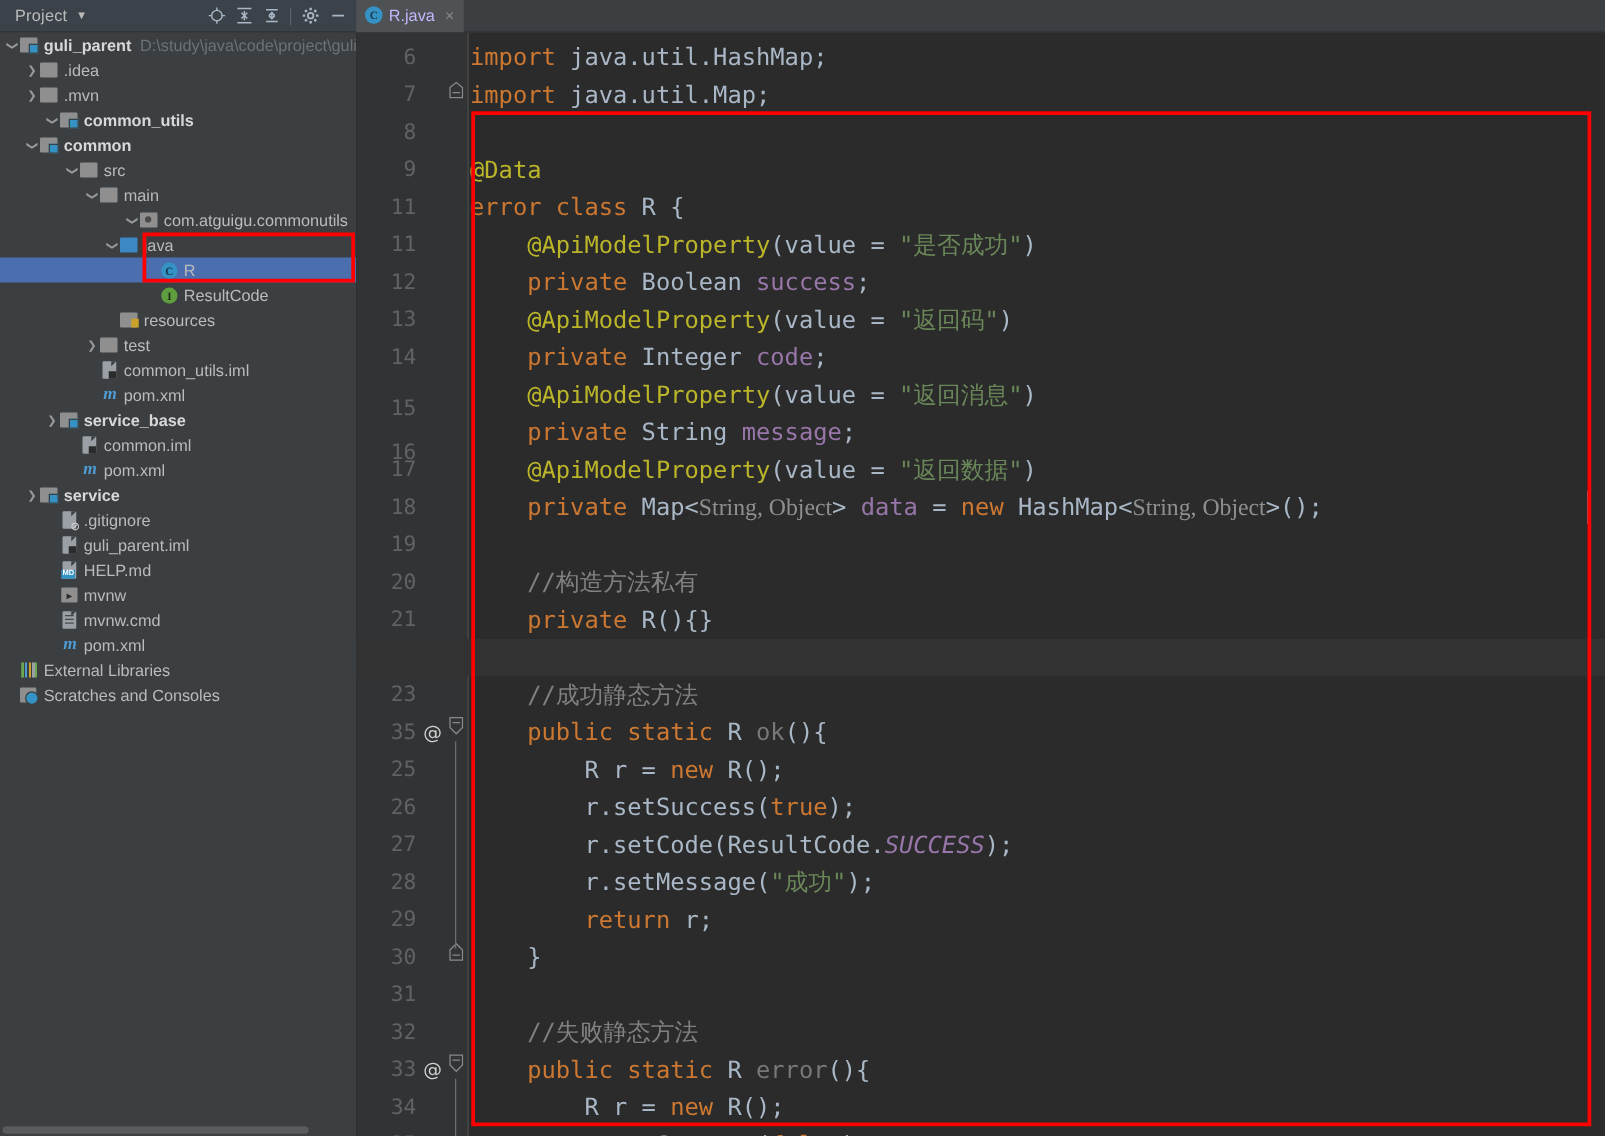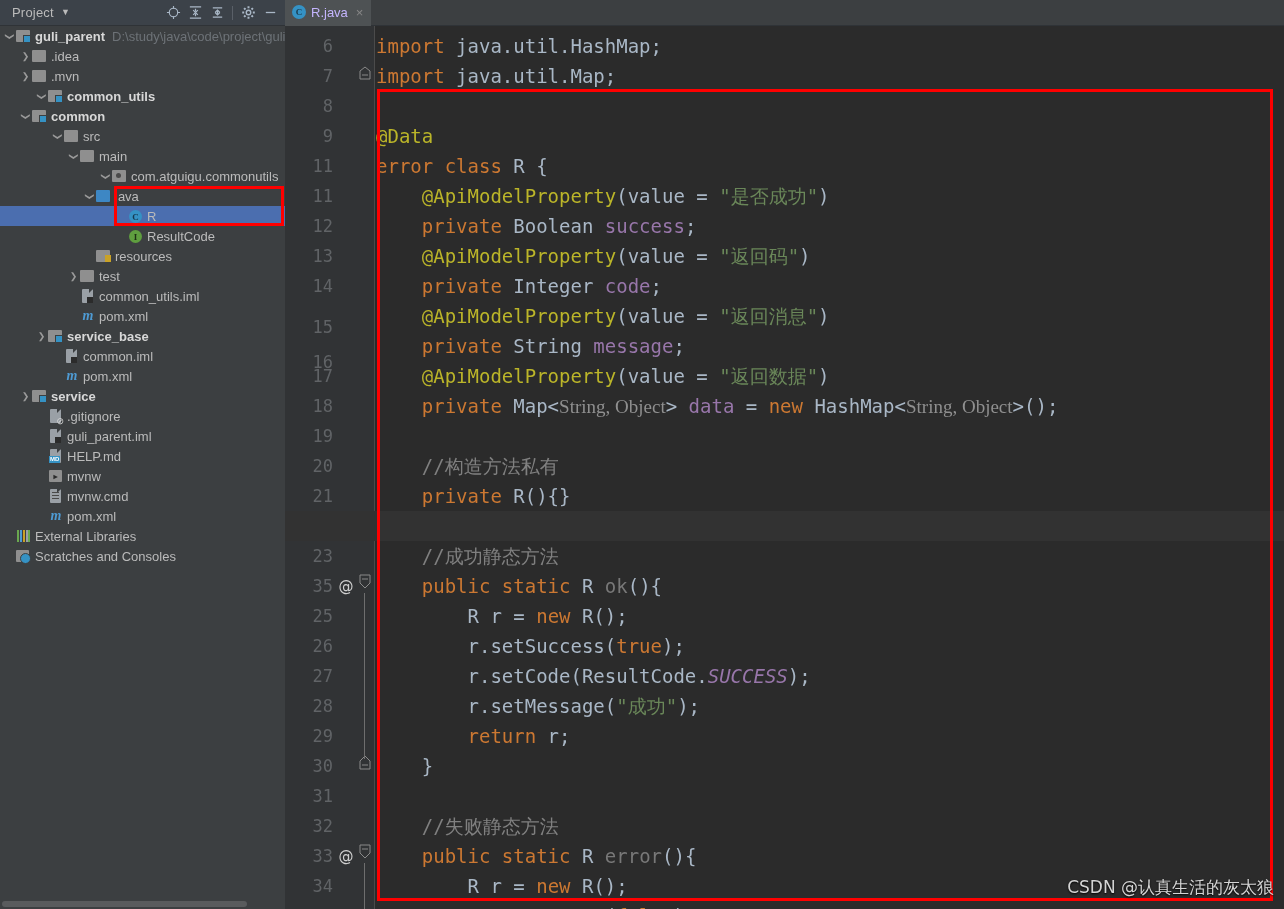--- a/index.html
+++ b/index.html
@@ -551,14 +551,13 @@
         <div class="code" style="top: 815px;"><span class="txt">    </span><span class="kw">public static </span><span class="txt">R </span><span class="gry">error</span><span class="txt">(){</span></div>
         <div class="code" style="top: 845px;"><span class="txt">        </span><span class="txt">R </span><span class="txt">r </span><span class="txt">= </span><span class="kw">new </span><span class="txt">R();</span></div>
         <div class="code" style="top: 875px;"><span class="txt">        </span><span class="txt">r.setSuccess(</span><span class="kw">false</span><span class="txt">);</span></div>
         <div class="caret" style="top: 367px; left: 894px;"></div>
       </div>
   </div>
 
   <div class="redbox" style="left:114px; top:186px; width:170px; height:40px;"></div>
   <div class="redbox" style="left:377px; top:89px; width:896px; height:812px;"></div>
 
-  <div class="watermark">CSDN @认真生活的灰太狼</div>
 </div>
 
 </body></html>

